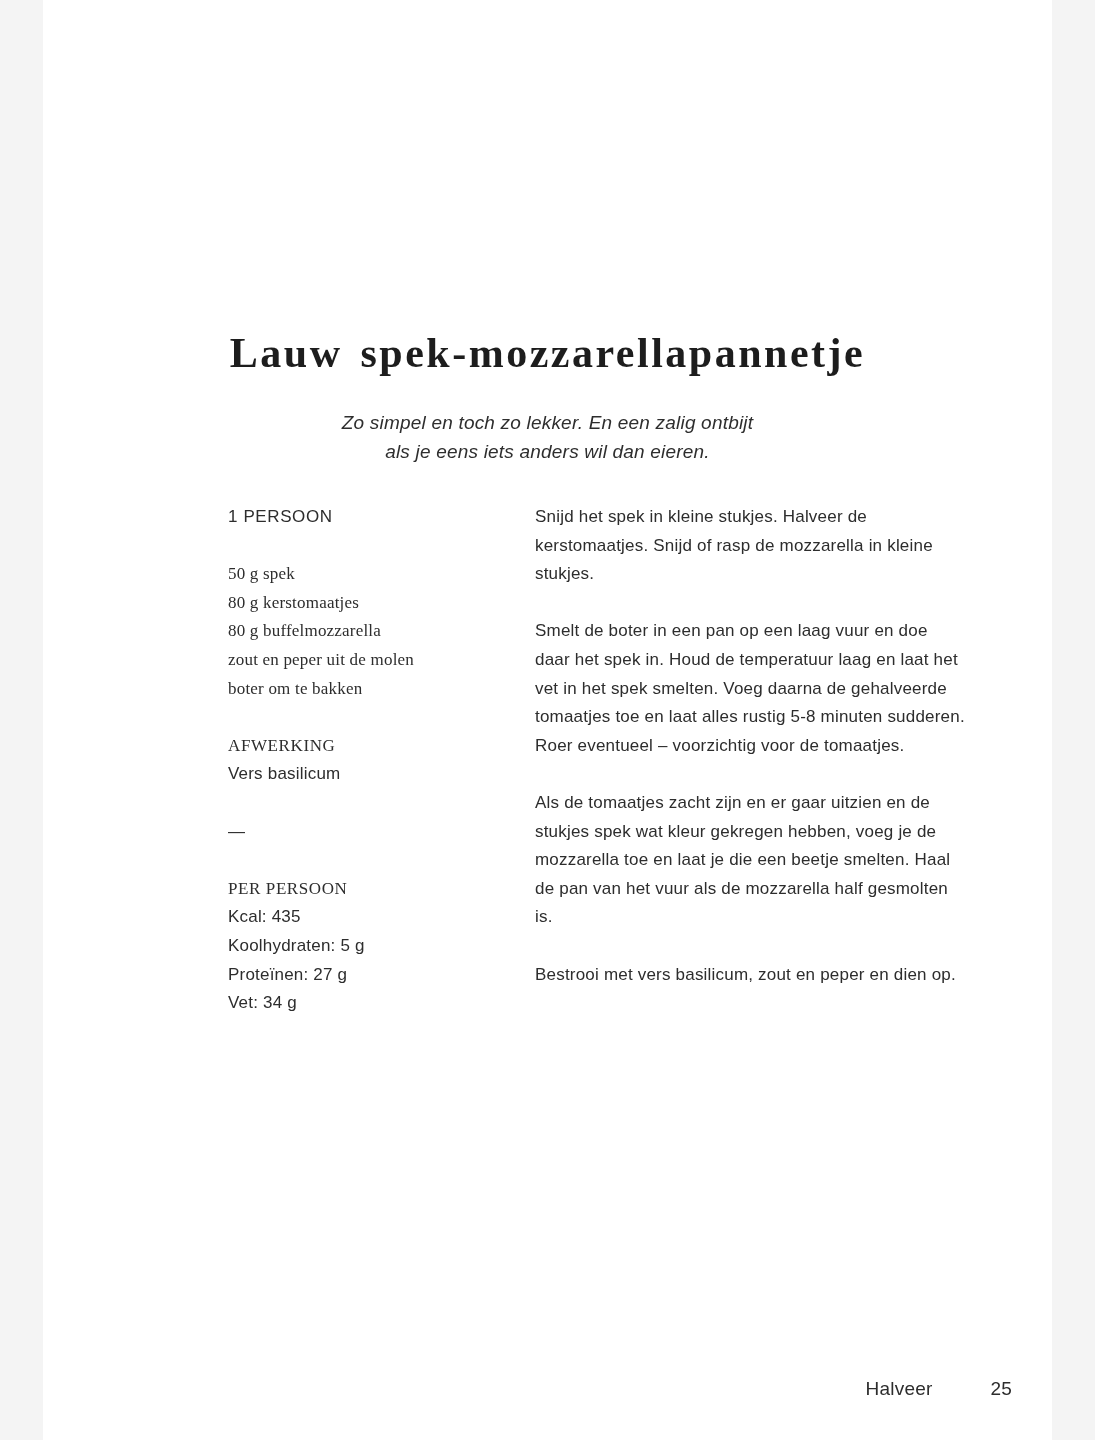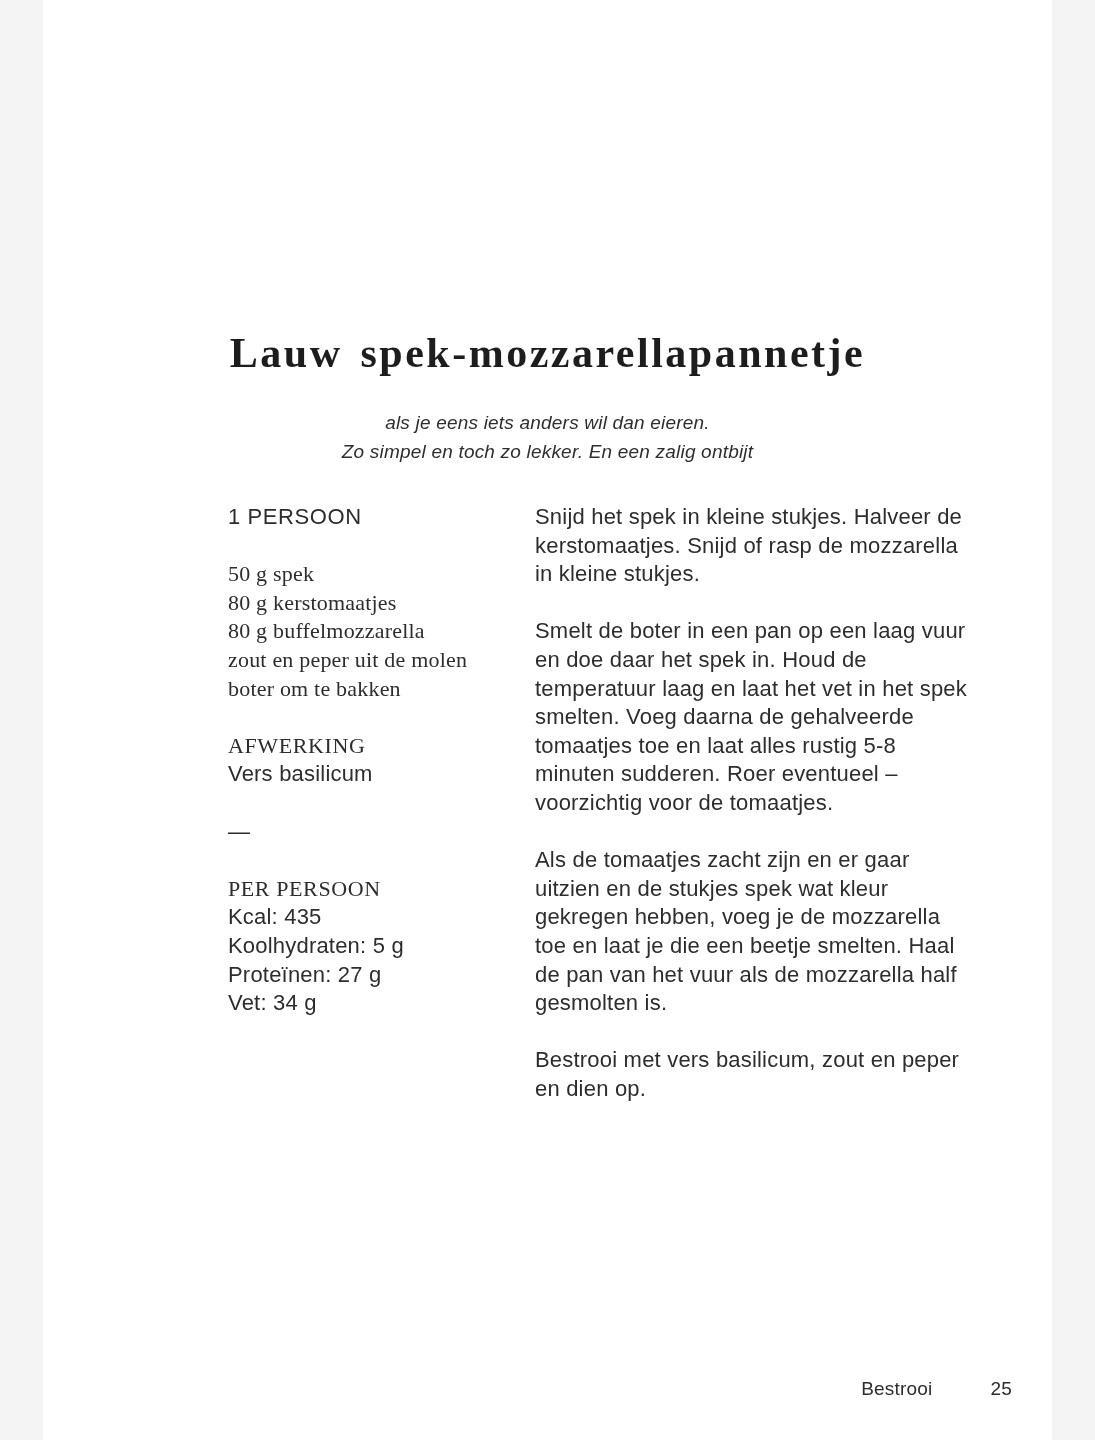--- a/index.html
+++ b/index.html
@@ -36,21 +36,21 @@
     text-align: center;
     font-style: italic;
     font-size: 19px;
     line-height: 28.5px;
     color: #2e2e2e;
     letter-spacing: 0.2px;
   }
   .col {
     position: absolute;
     top: 503px;
-    font-size: 22px;
+    font-size: 17px;
     line-height: 28.6px;
     letter-spacing: 0.2px;
   }
   .col-left  { left: 185px; width: 300px; }
   .col-right { left: 492px; width: 432px; }
   .block-label {
     letter-spacing: 0.6px;
   }
   .spacer-top { margin-top: 28.6px; font-family: Liberation Serif, serif; }
   .para { margin-bottom: 28.6px; }
@@ -69,22 +69,22 @@
   }
 </style>
 </head>
 <body>
 
 <div class="page">
 
   <h1 class="recipe-title">Lauw spek-mozzarellapannetje</h1>
 
   <div class="recipe-subtitle">
+    <div>Zo simpel en toch zo lekker. En een zalig ontbijt</div>
     <div>als je eens iets anders wil dan eieren.</div>
-    <div>Zo simpel en toch zo lekker. En een zalig ontbijt</div>
   </div>
 
   <div class="col col-left">
 
     <div class="block-label">1 PERSOON</div>
 
     <div class="spacer-top">
       <div>50 g spek</div>
       <div>80 g kerstomaatjes</div>
       <div>80 g buffelmozzarella</div>
@@ -108,17 +108,17 @@
   </div>
 
   <div class="col col-right">
     <p class="para">Snijd het spek in kleine stukjes. Halveer de kerstomaatjes. Snijd of rasp de mozzarella in kleine stukjes.</p>
     <p class="para">Smelt de boter in een pan op een laag vuur en doe daar het spek in. Houd de temperatuur laag en laat het vet in het spek smelten. Voeg daarna de gehalveerde tomaatjes toe en laat alles rustig 5-8 minuten sudderen. Roer eventueel – voorzichtig voor de tomaatjes.</p>
     <p class="para">Als de tomaatjes zacht zijn en er gaar uitzien en de stukjes spek wat kleur gekregen hebben, voeg je de mozzarella toe en laat je die een beetje smelten. Haal de pan van het vuur als de mozzarella half gesmolten is.</p>
     <p class="para">Bestrooi met vers basilicum, zout en peper en dien op.</p>
   </div>
 
   <div class="footer">
-    <span>Bestrooi</span>
+    <span>Halveer</span>
     <span>25</span>
   </div>
 
 </div>
 
 </body></html>

